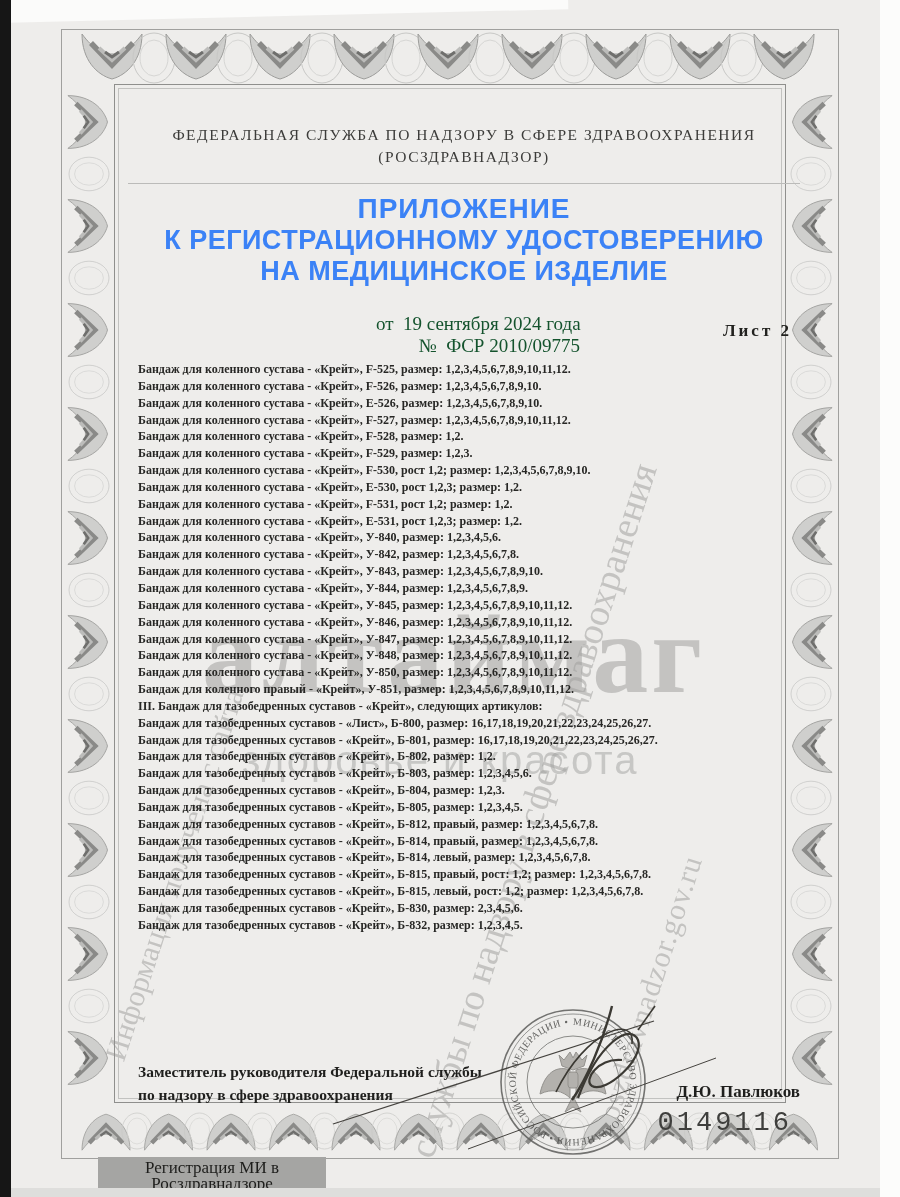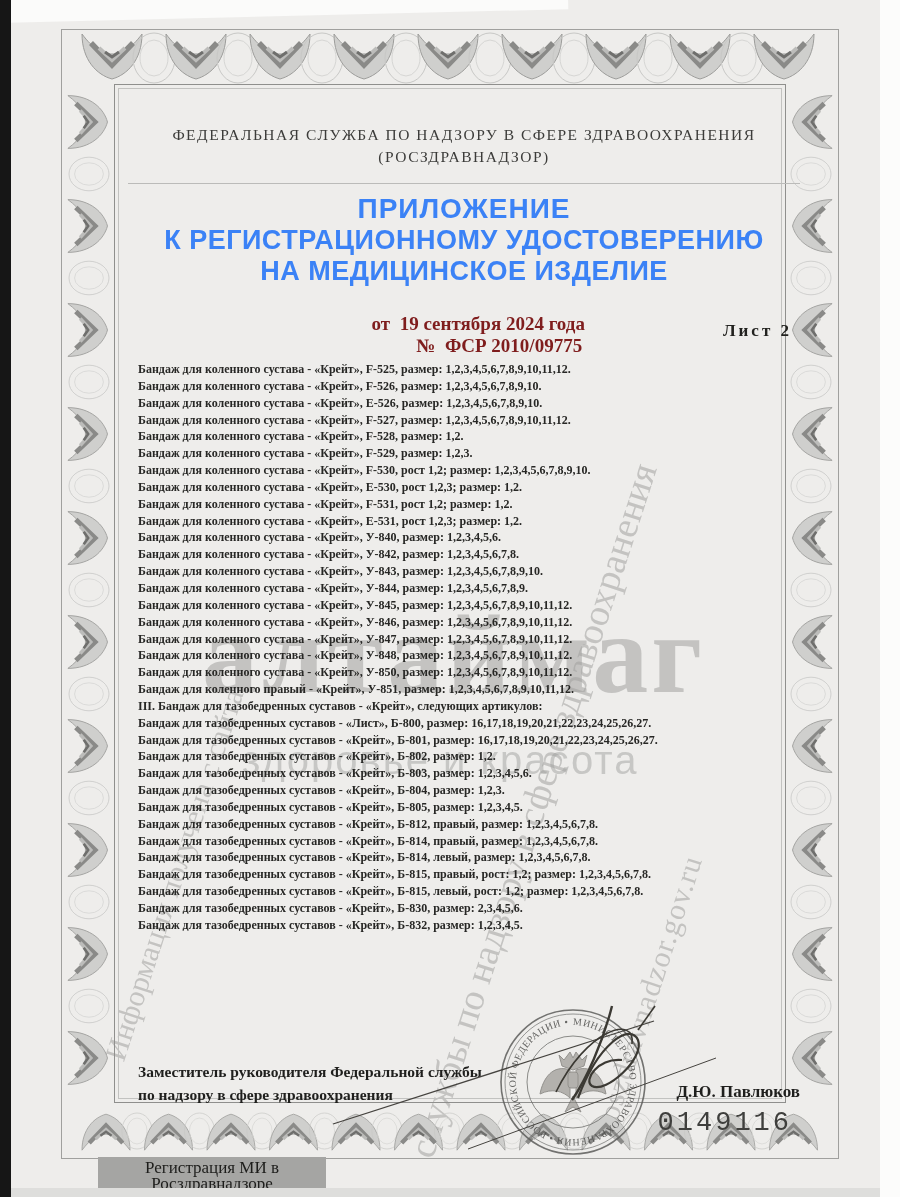--- a/index.html
+++ b/index.html
@@ -41,22 +41,22 @@
            color:#2b2b29;margin-top:18px;}
   .content .abs{position:absolute;}
   .agency{top:20px;width:100%;text-align:center;font-size:15.5px;letter-spacing:1.5px;
           color:#3c3c3a;line-height:22px;}
   .rule{top:79px;left:2px;right:2px;height:1px;background:#bbbbb9;}
   .title{top:88px;width:100%;text-align:center;font-family:"Liberation Sans",sans-serif;
          font-weight:700;color:#3b82f6;}
   .title .t1{font-size:28px;line-height:33px;letter-spacing:1px;}
   .title .t2{font-size:27px;line-height:31px;letter-spacing:.5px;}
   .title .t3{font-size:27px;line-height:31px;letter-spacing:.5px;}
-  .dateline{top:187px;width:100%;text-align:center;font-weight:700;font-size:19px;
-            color:#7f1d1d;white-space:pre;}
+  .dateline{top:187px;width:100%;text-align:center;font-weight:400;font-size:19px;
+            color:#14532d;white-space:pre;}
   .dateline .num{margin-left:42px;}
   .sheet{top:217px;right:10px;font-weight:700;font-size:17px;letter-spacing:3px;color:#22221f;}
   .list{top:257px;left:12px;width:630px;font-size:12px;line-height:16.85px;color:#272725;font-weight:bold;}
   .sign{top:956px;left:12px;font-weight:700;font-size:15.5px;line-height:23px;color:#1f1f1d;}
   .name{top:978px;right:2px;font-weight:700;font-size:17px;color:#1f1f1d;}
   .serial{top:1004px;right:10px;font-family:"Liberation Mono",monospace;font-size:27px;
           letter-spacing:3px;color:#3f3f3d;}
 
   
   .seal{position:absolute;left:489px;top:998px;z-index:4;opacity:.85;}

